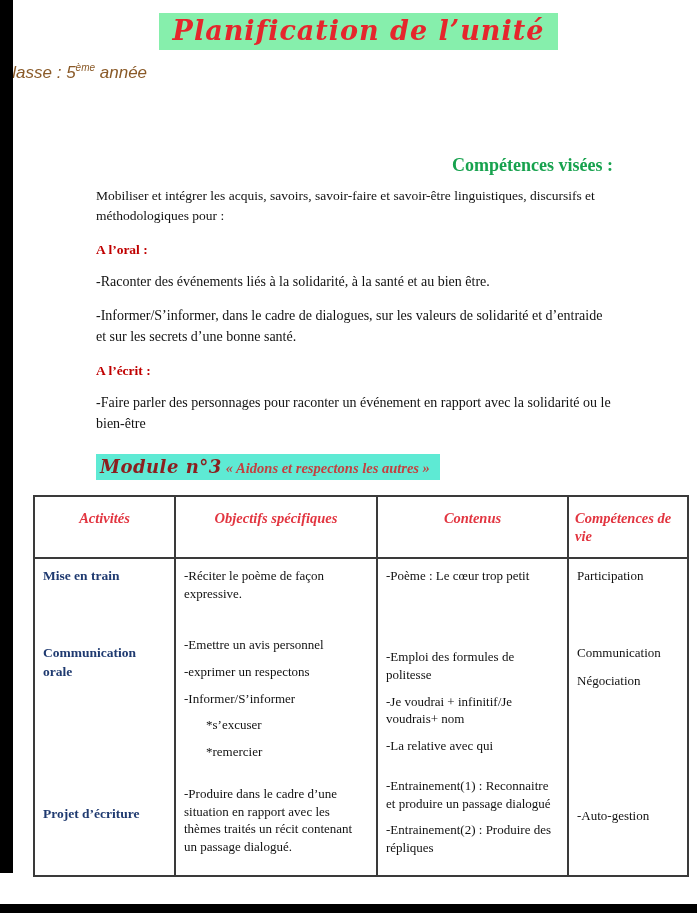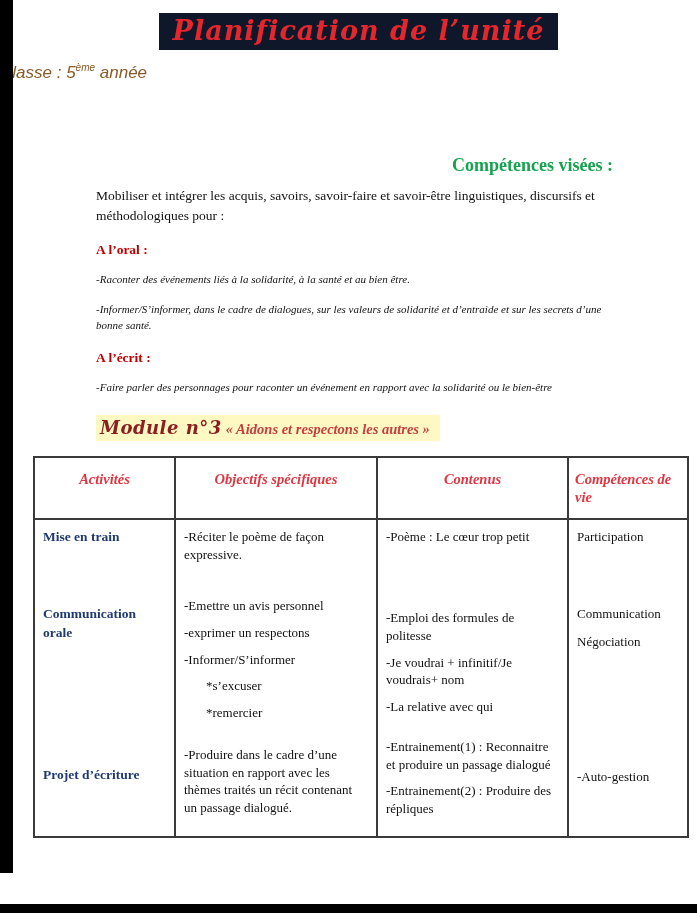--- a/index.html
+++ b/index.html
@@ -10,21 +10,21 @@
     font-family:"Liberation Serif", serif;
     color:#111;
   }
   .left-strip { position:absolute; left:0; top:0; width:13px; height:873px; background:#000; }
   .bottom-bar { position:absolute; left:0; bottom:0; width:697px; height:9px; background:#000; }
 
   
   .title-wrap { padding-top:13px; text-align:center; padding-left:20px; }
   .title-line {
     display:inline-block;
-    background:#0f172a;
+    background:#86efac;
     color:#e5262c;
     font-family:"DejaVu Serif", serif;
     font-style:italic; font-weight:bold;
     font-size:27px; line-height:1.15;
     letter-spacing:1px;
     padding:2px 14px 4px;
   }
   .title-line2 { margin-top:6px; }
 
   .classe-line {
@@ -32,24 +32,24 @@
     color:#8a5a28; font-family:"Liberation Sans", sans-serif;
     font-weight:normal; font-style:italic; font-size:17px;
   }
   .classe-line sup { font-size:10px; }
 
   
   .content { padding-left:96px; padding-right:84px; }
   .h-green { margin-top:72px; color:#17a24e; font-size:18px; font-weight:bold;text-align:right; }
   .para  { margin-top:10px; font-size:13.5px; line-height:1.5; }
   .h-red { margin-top:16px; color:#c00000; font-weight:bold; font-size:13.5px; }
-  .bullet { margin-top:13px; font-size:11px; line-height:1.5;font-style:italic; }
+  .bullet { margin-top:13px; font-size:14px; line-height:1.5; }
 
   .module-line { margin-top:20px; margin-left:96px; }
-  .module-hl { display:inline-block; background:#fef9c3; padding:2px 10px 3px 4px; }
+  .module-hl { display:inline-block; background:#5eead4; padding:2px 10px 3px 4px; }
   .module-label {
     color:#8b1f1f; font-family:"DejaVu Serif", serif;
     font-size:18px; font-weight:bold; font-style:italic; letter-spacing:0.5px;
   }
   .module-quote { color:#c44040; font-size:14.5px; font-weight:bold; font-style:italic; }
 
   
   .table-wrap { margin-left:33px; margin-top:15px; }
   table { border-collapse:collapse; table-layout:fixed; width:654px; background:#fff; }
   col.c1{width:141px} col.c2{width:202px} col.c3{width:191px} col.c4{width:120px}

